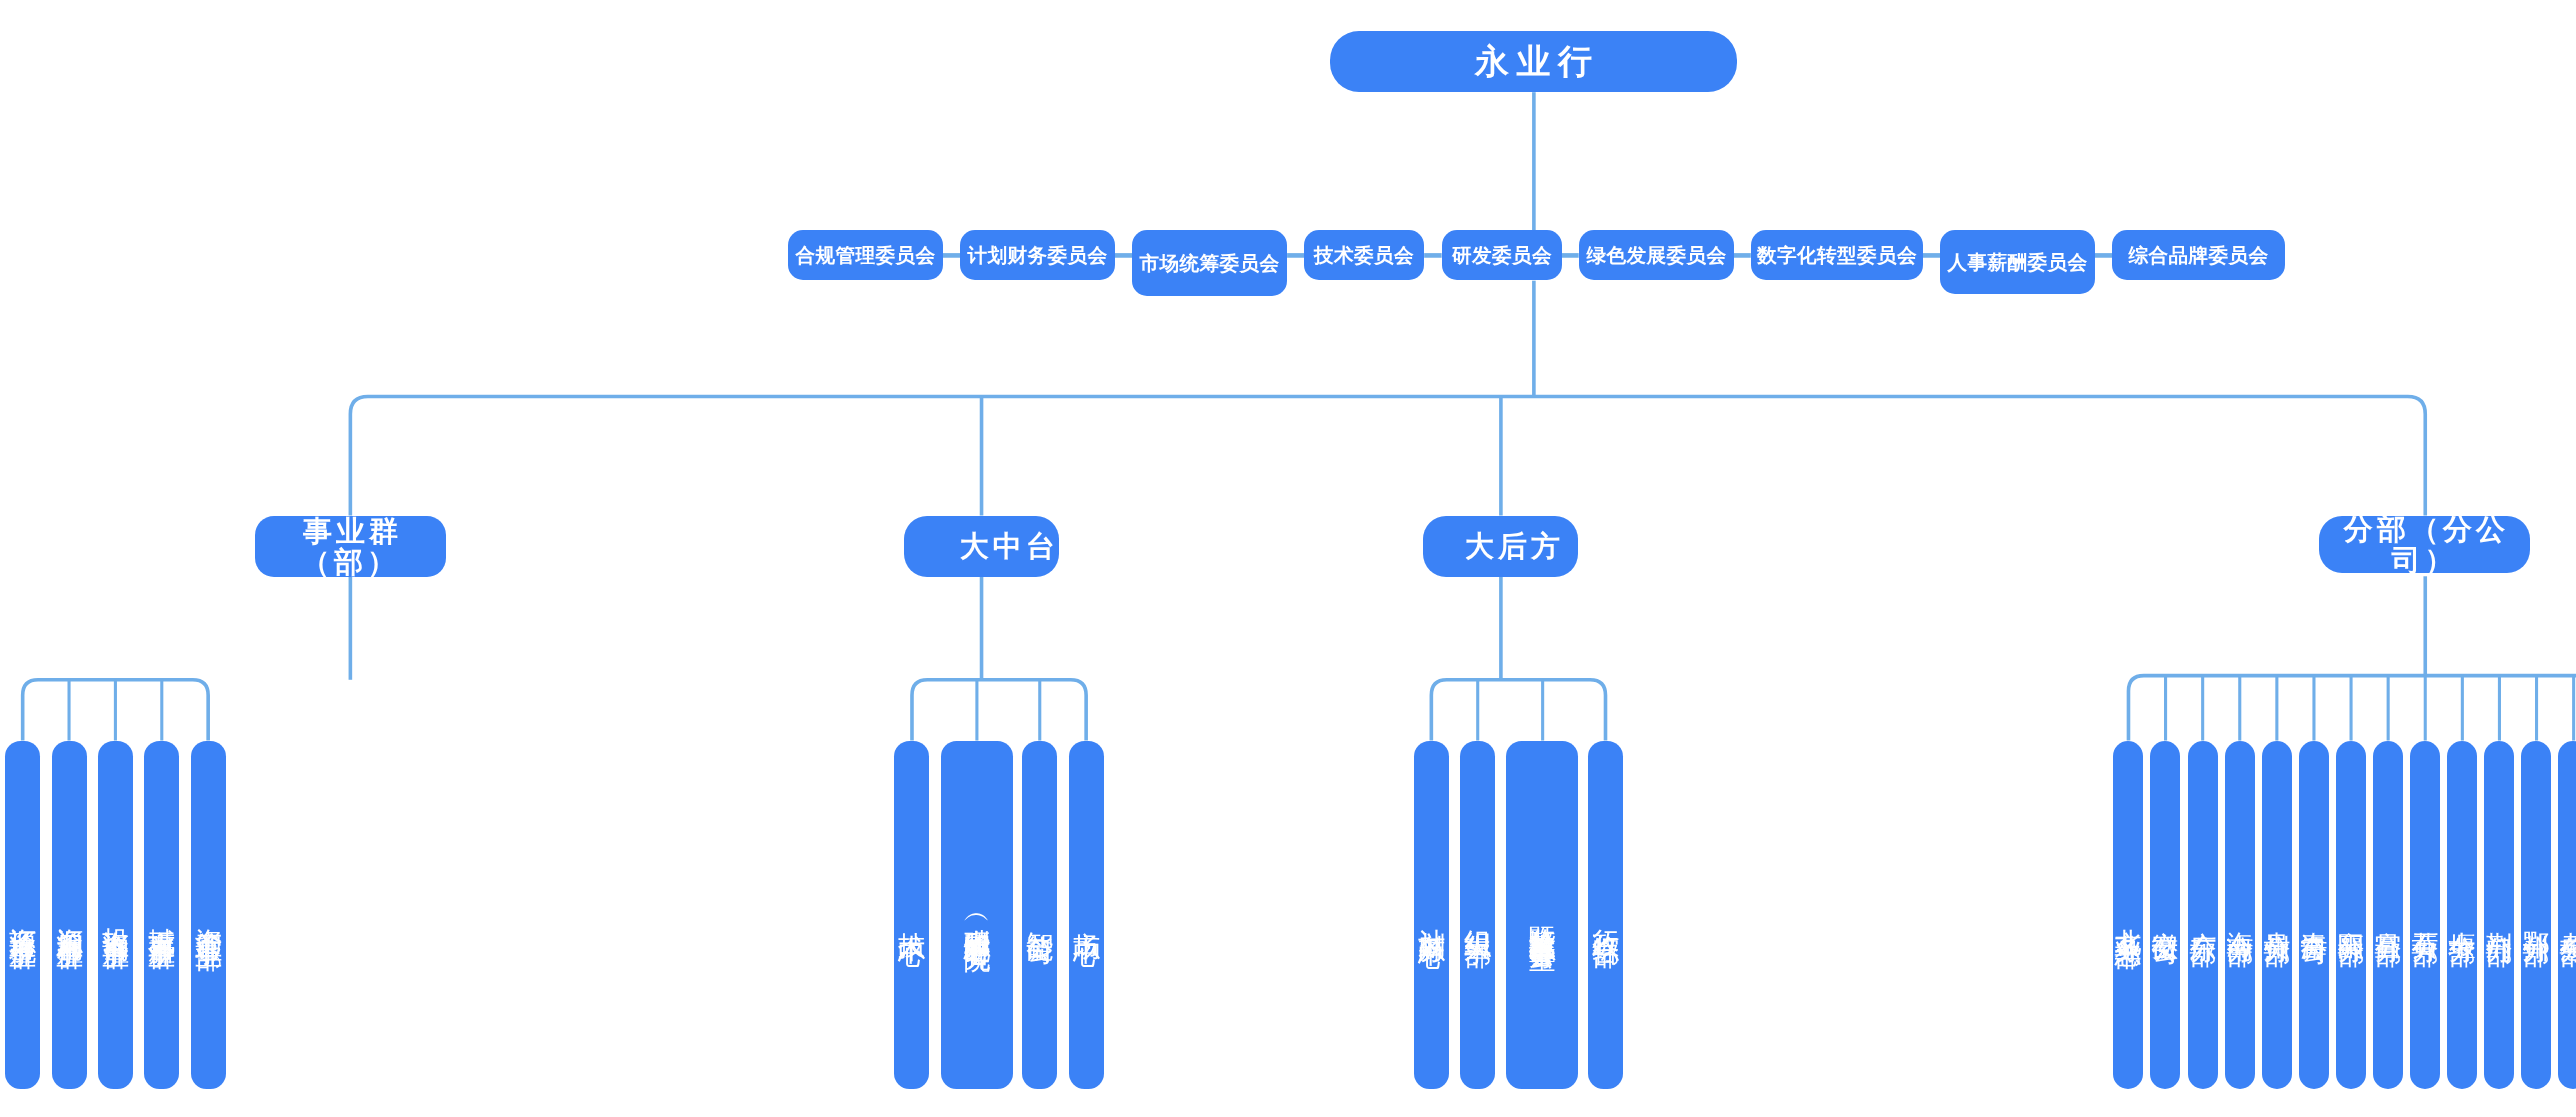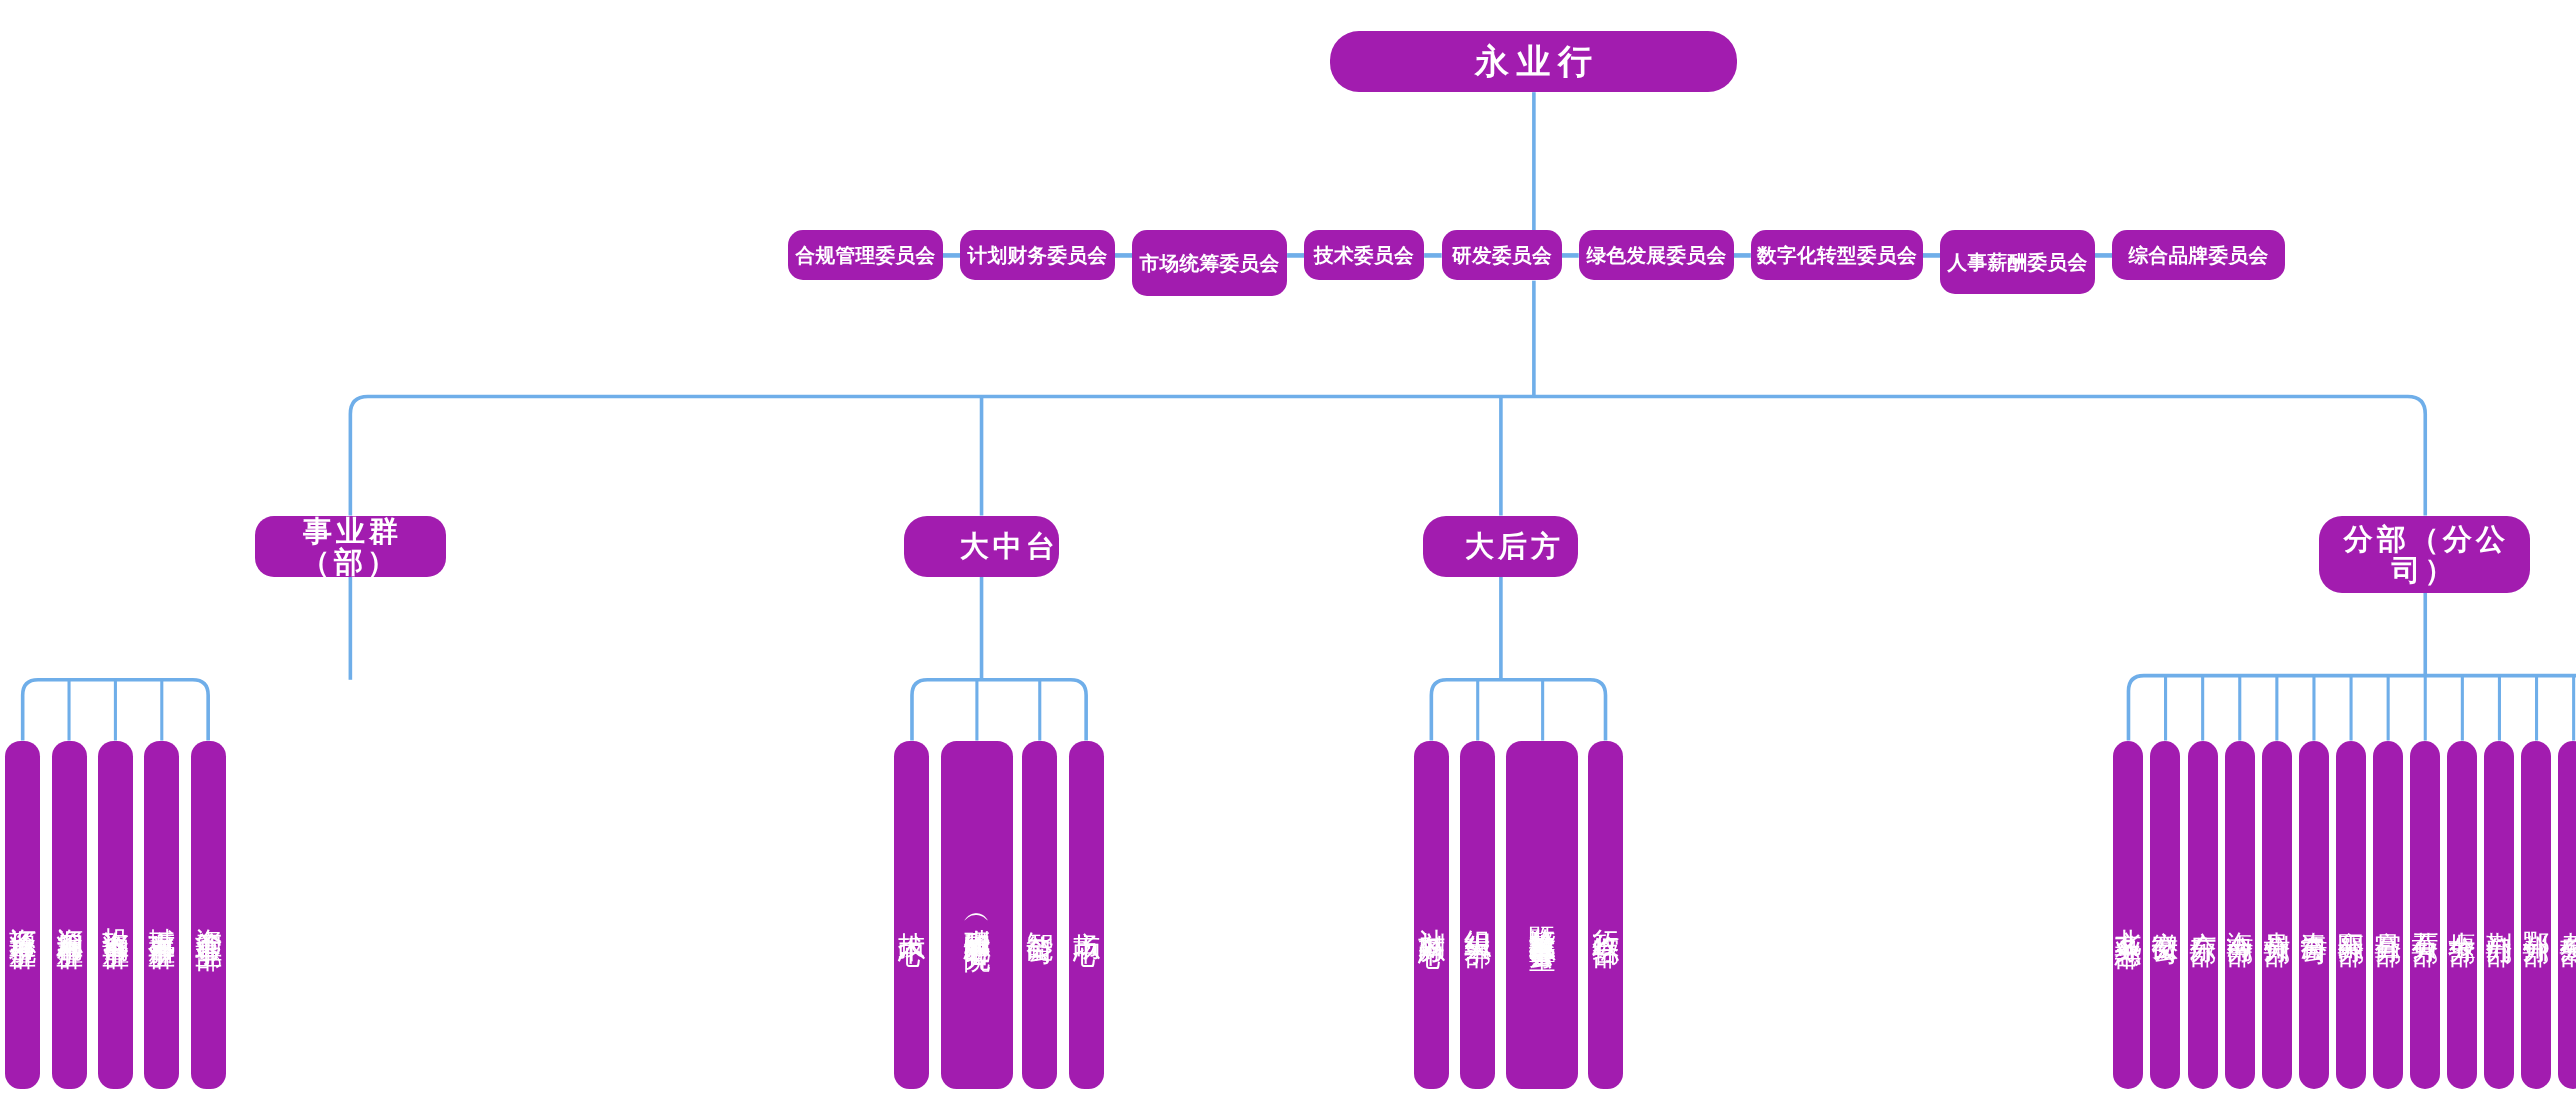--- a/index.html
+++ b/index.html
@@ -8,21 +8,21 @@
     font-family:"Liberation Sans","DejaVu Sans",sans-serif;
     width:3059px;height:1117px;position:relative;overflow:hidden;
   }
   #chart-root{position:absolute;left:0;top:0;width:3059px;height:1117px;}
   
   #connectors{position:absolute;left:0;top:0;width:3059px;height:1117px;pointer-events:none;}
   
   .node{
     position:absolute;
     box-sizing:border-box;
-    background:#a21caf;
+    background:#3b82f6;
     color:#ffffff;
     display:flex;
     align-items:center;
     justify-content:center;
     text-align:center;
     letter-spacing:.06em;
     line-height:1.05;
   }
   .node-root{
     border-radius:29px;
@@ -147,21 +147,21 @@
   <div id="division-row">
       <div class="node node-division" style="left: 255px; top: 516px; width: 191px; height: 61px; border-radius: 19px;">
         <span>事业群（部）</span>
       </div>
       <div class="node node-division" style="left: 904px; top: 516px; width: 155px; height: 61px; justify-content: flex-end;">
         <span>大中台</span>
       </div>
       <div class="node node-division" style="left: 1423px; top: 516px; width: 155px; height: 61px; padding-left: 24px;">
         <span>大后方</span>
       </div>
-      <div class="node node-division" style="left: 2319px; top: 516px; width: 211px; height: 77px;">
+      <div class="node node-division" style="left: 2319px; top: 516px; width: 211px; height: 57px;">
         <span>分部（分公司）</span>
       </div>
     </div>
 
   <div id="leaf-row">
       <div class="node node-leaf" style="left: 5.2px; top: 741px; width: 35px; height: 348px;">
         <span class="leaf-text">资源环境事业群</span>
       </div>
       <div class="node node-leaf" style="left: 52px; top: 741px; width: 35px; height: 348px;">
         <span class="leaf-text">资源利用事业群</span>

